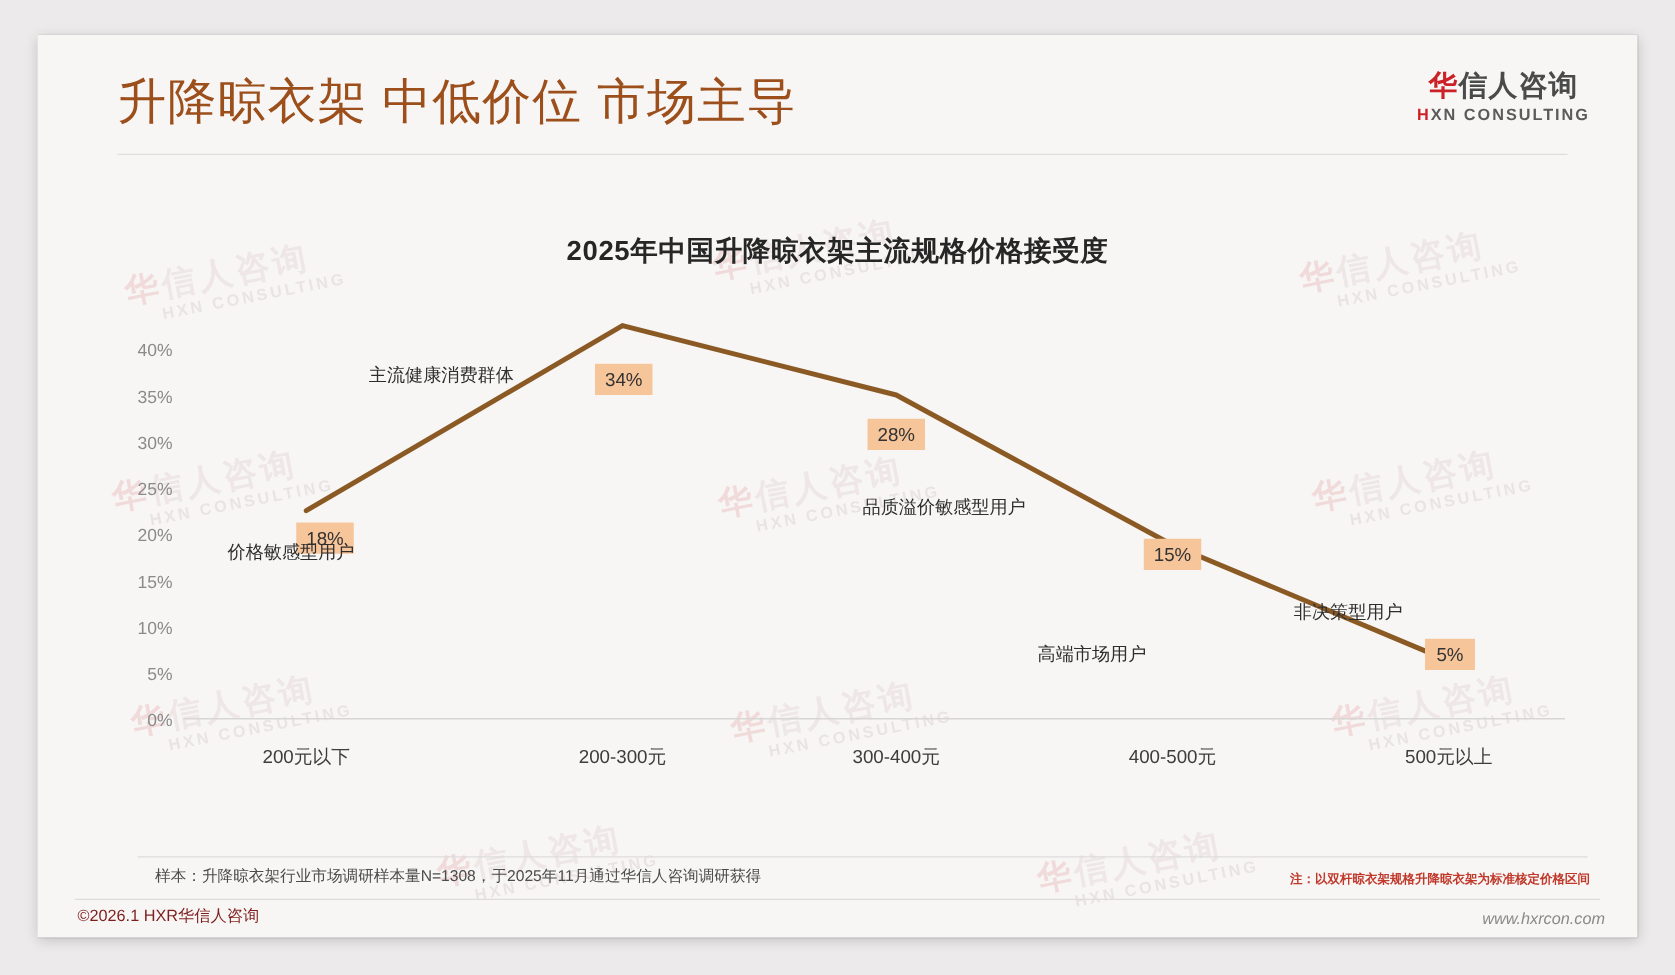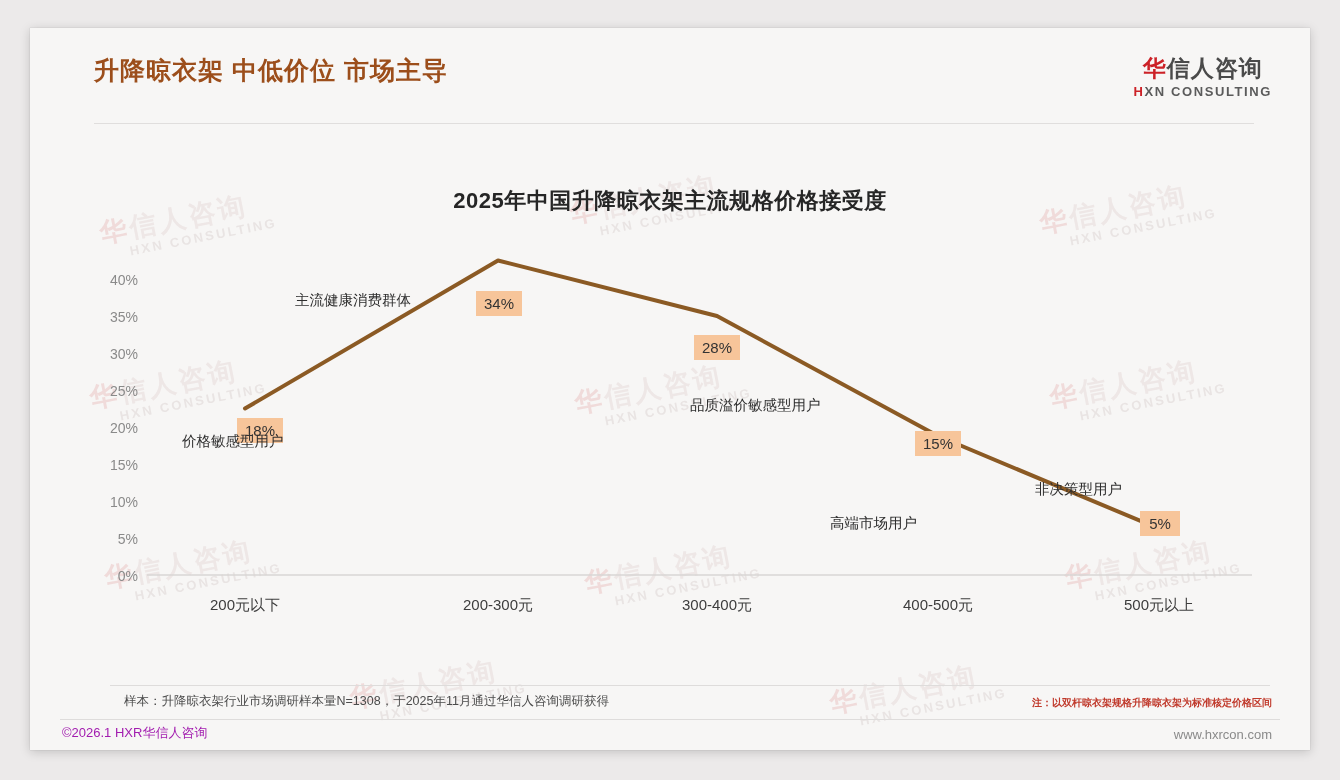--- a/index.html
+++ b/index.html
@@ -63,22 +63,22 @@
     position: absolute;
     left: 0; top: 0;
     width: 100%;
     height: 96px;
     z-index: 3;
   }
   .slide-title {
     position: absolute;
     left: 64px;
     top: 26px;
-    font-size: 25px;
-    font-weight: bold;
+    font-size: 39px;
+    font-weight: normal;
     color: #9c4e1b;
     letter-spacing: 1px;
     white-space: nowrap;
   }
   .header-rule {
     position: absolute;
     left: 64px;
     top: 95px;
     width: 1160px;
     height: 1px;
@@ -194,28 +194,29 @@
     bottom: 30px;
     width: 1220px;
     height: 1px;
     background: #dedcdb;
   }
   .copyright {
     position: absolute;
     left: 32px;
     bottom: 8px;
     font-size: 13px;
-    color: #a21caf;
+    color: #7f1d1d;
   }
   .website {
     position: absolute;
-    right: 38px;
+    right: 26px;
     bottom: 8px;
     font-size: 13px;
     color: #8a8a8a;
+    font-style: italic;
   }
 </style>
 </head>
 <body>
 
 <div class="slide-card">
 
   <div class="watermark-layer">
     <div class="wm" style="left:70px; top:175px;">
       <span class="wm-cn"><span class="wm-red">华</span><span>信人咨询</span></span>

